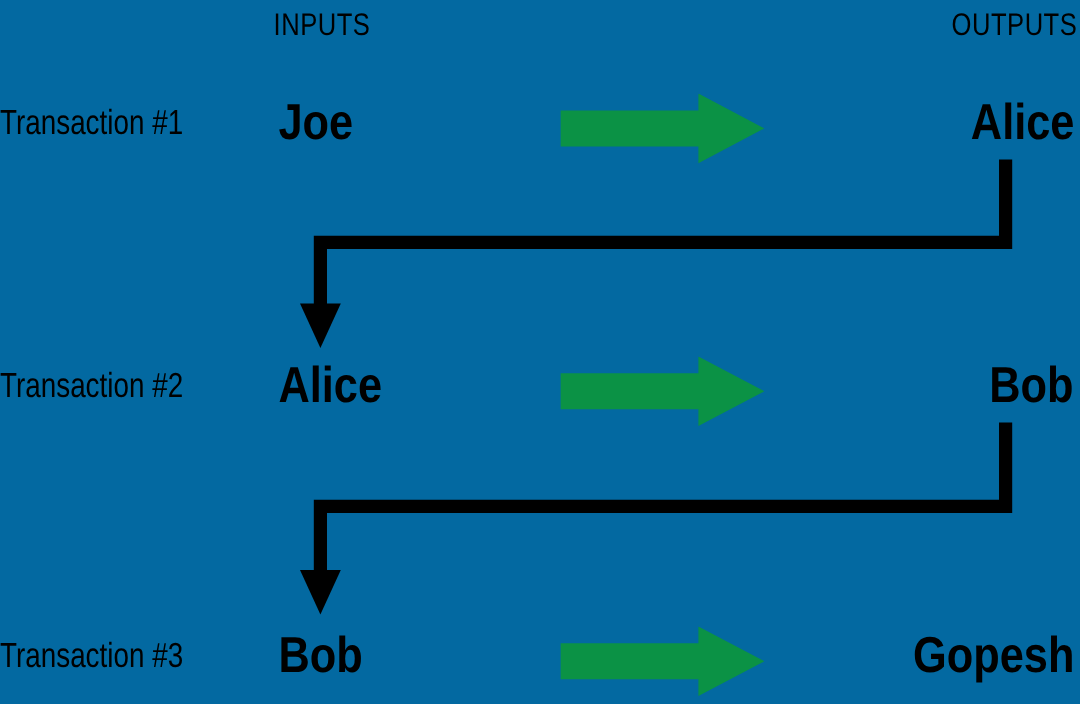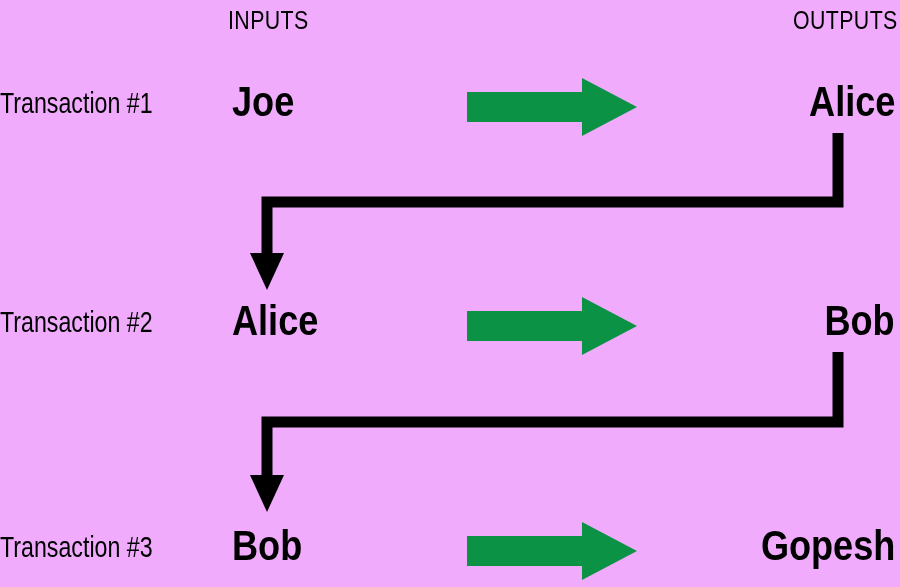--- a/index.html
+++ b/index.html
@@ -7,21 +7,21 @@
     padding: 0;
     background: #ffffff;
   }
   body {
     font-family: "Liberation Sans", sans-serif;
   }
   #canvas {
     position: relative;
     width: 900px;
     height: 587px;
-    background: #f0abfc;
+    background: #0369a1;
     overflow: hidden;
   }
   .col-header {
     position: absolute;
     font-family: "Liberation Sans", sans-serif;
     font-weight: 400;
     font-size: 26px;
     letter-spacing: 0.5px;
     color: #000000;
     white-space: nowrap;

